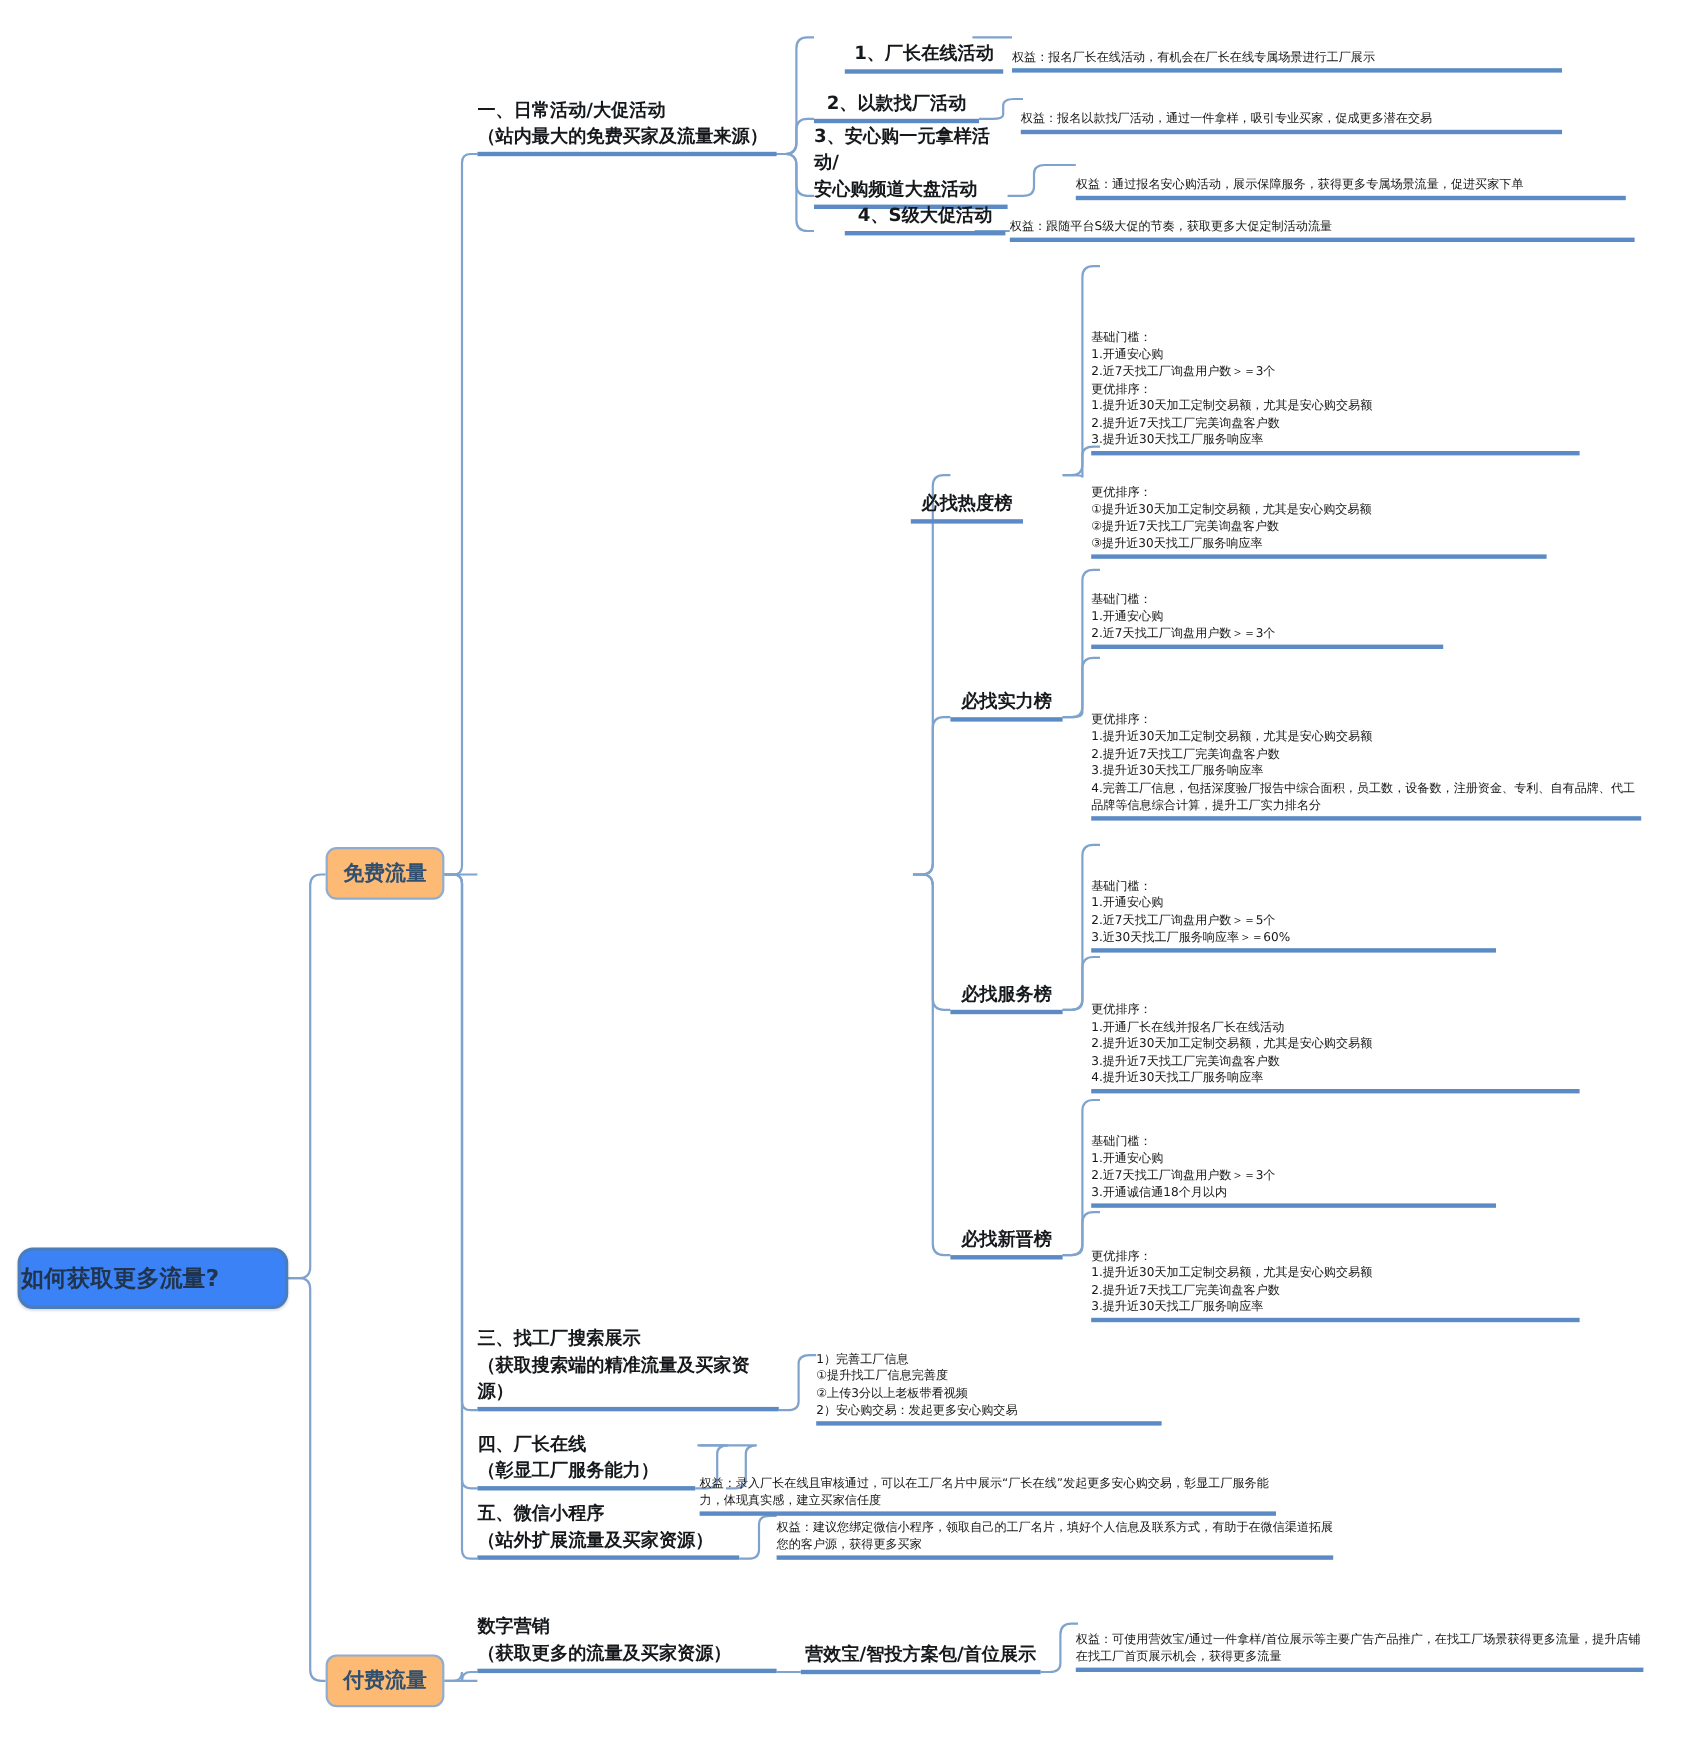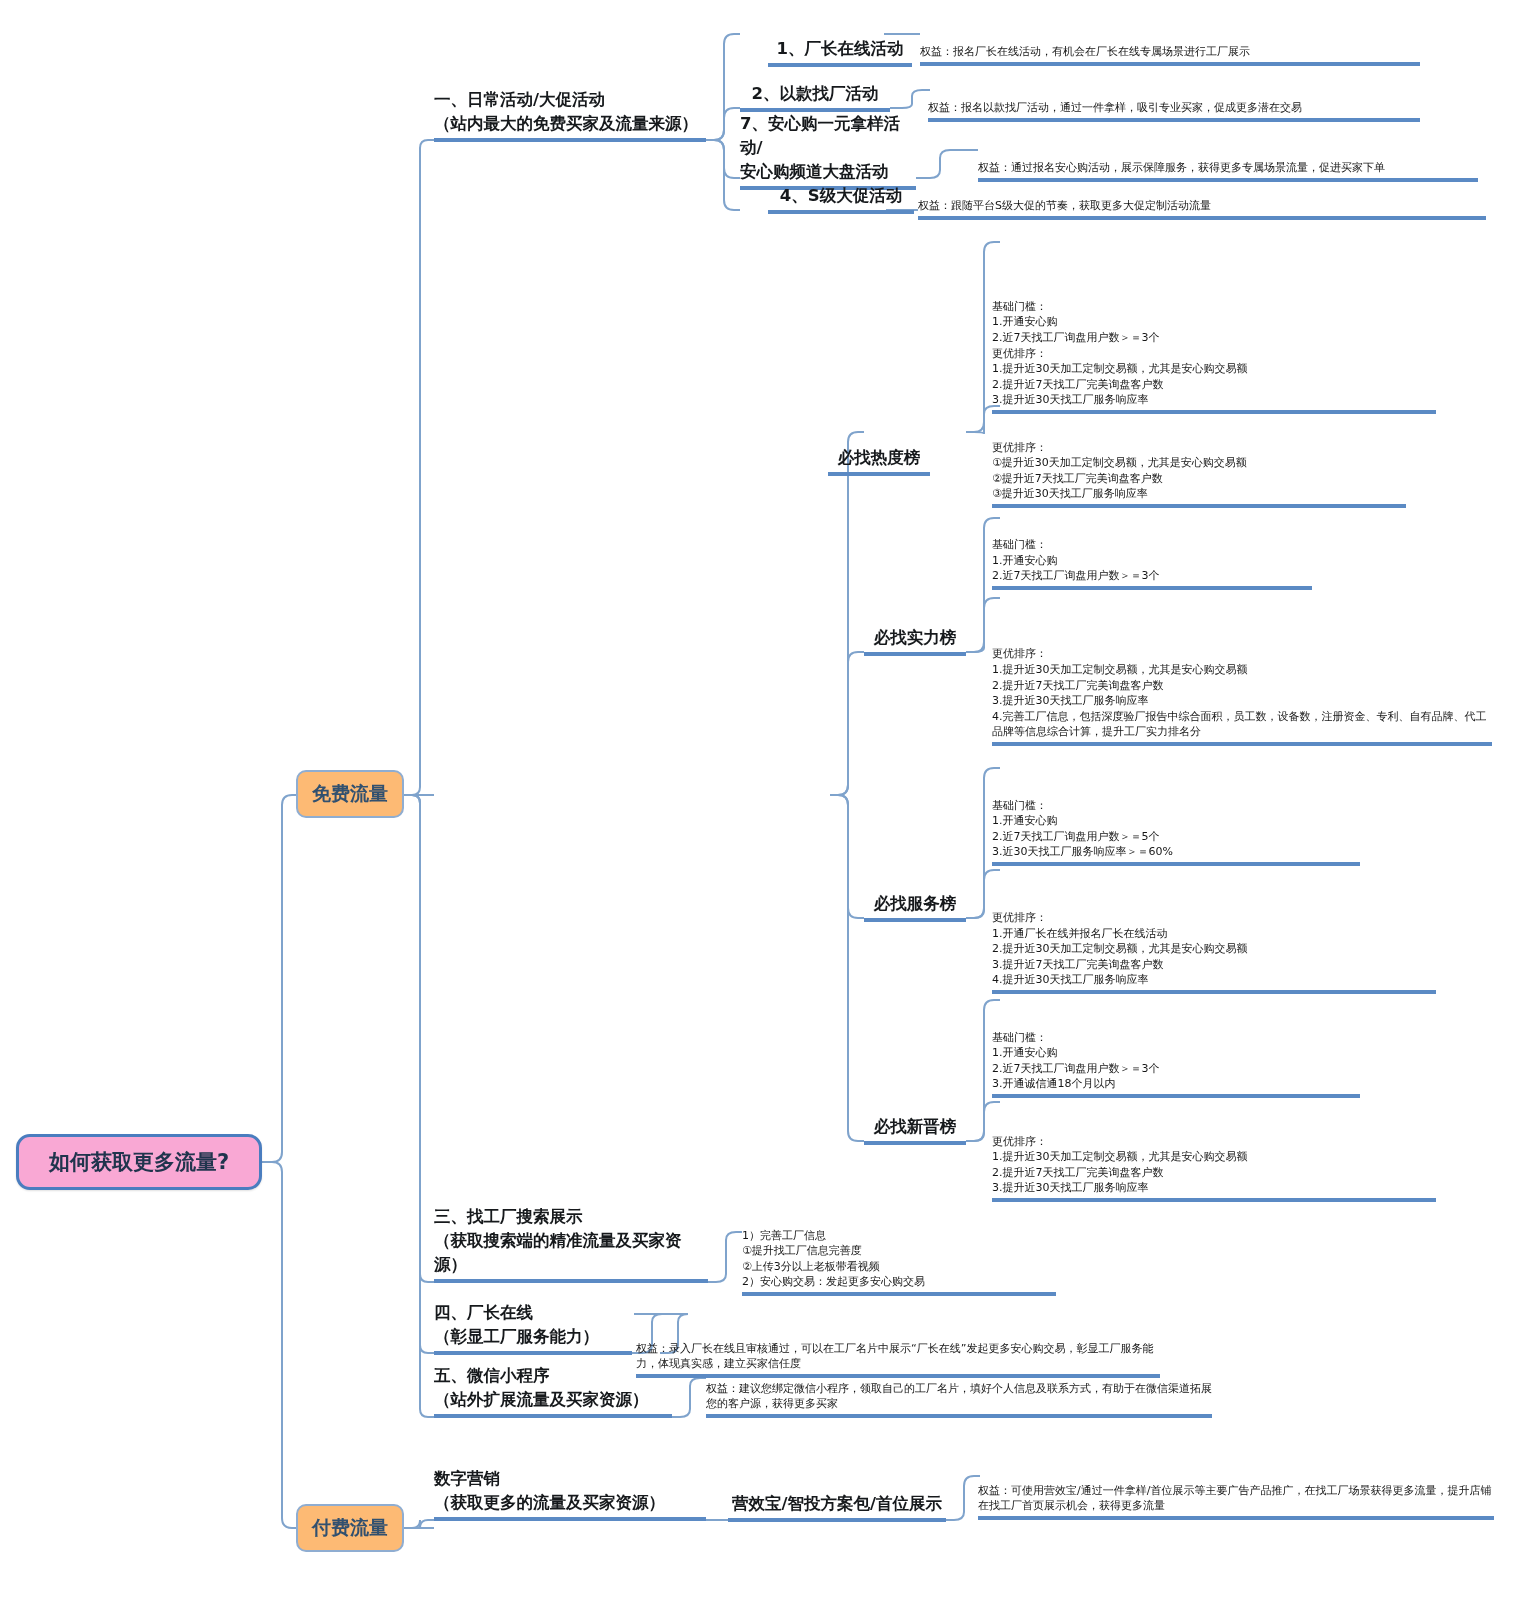--- a/index.html
+++ b/index.html
@@ -9,26 +9,26 @@
     color:#1a1a1a;
   }
   #canvas{position:absolute;left:0;top:0;width:1538px;height:1598px;}
   svg.links{position:absolute;left:0;top:0;width:1538px;height:1598px;pointer-events:none;}
 
   
   .node{position:absolute;box-sizing:border-box;}
 
   .root-node{
     border:3px solid #4a7dbf;
-    background:#f9a8d4;
+    background:#3b82f6;
     border-radius:14px;
     color:#20344d;
     font-weight:bold;
     font-size:21px;
-    display:flex;align-items:center;justify-content:center;
+    display:flex;align-items:center;
     text-align:center;
     box-shadow:0 1px 2px rgba(0,0,0,.12);
   }
   .lvl2-node{
     border:2px solid #8fadd1;
     background:#fdba74;
     border-radius:10px;
     color:#31506f;
     font-weight:bold;
     font-size:19px;
@@ -154,21 +154,21 @@
   </div>
 
   <div class="node bar-node center" style="left:740px;top:86px;width:150px;height:26px;">
     <span class="txt">2、以款找厂活动</span>
   </div>
   <div class="node leaf-node" style="left:928px;top:66px;width:492px;height:56px;">
     <span class="txt">权益：报名以款找厂活动，通过一件拿样，吸引专业买家，促成更多潜在交易</span>
   </div>
 
   <div class="node bar-node left" style="left:740px;top:140px;width:176px;height:50px;">
-    <span class="txt">7、安心购一元拿样活动/
+    <span class="txt">3、安心购一元拿样活动/
 安心购频道大盘活动</span>
   </div>
   <div class="node leaf-node" style="left:978px;top:126px;width:500px;height:56px;">
     <span class="txt">权益：通过报名安心购活动，展示保障服务，获得更多专属场景流量，促进买家下单</span>
   </div>
 
   <div class="node bar-node center" style="left:768px;top:188px;width:146px;height:26px;">
     <span class="txt">4、S级大促活动</span>
   </div>
   <div class="node leaf-node" style="left:918px;top:190px;width:568px;height:30px;">

